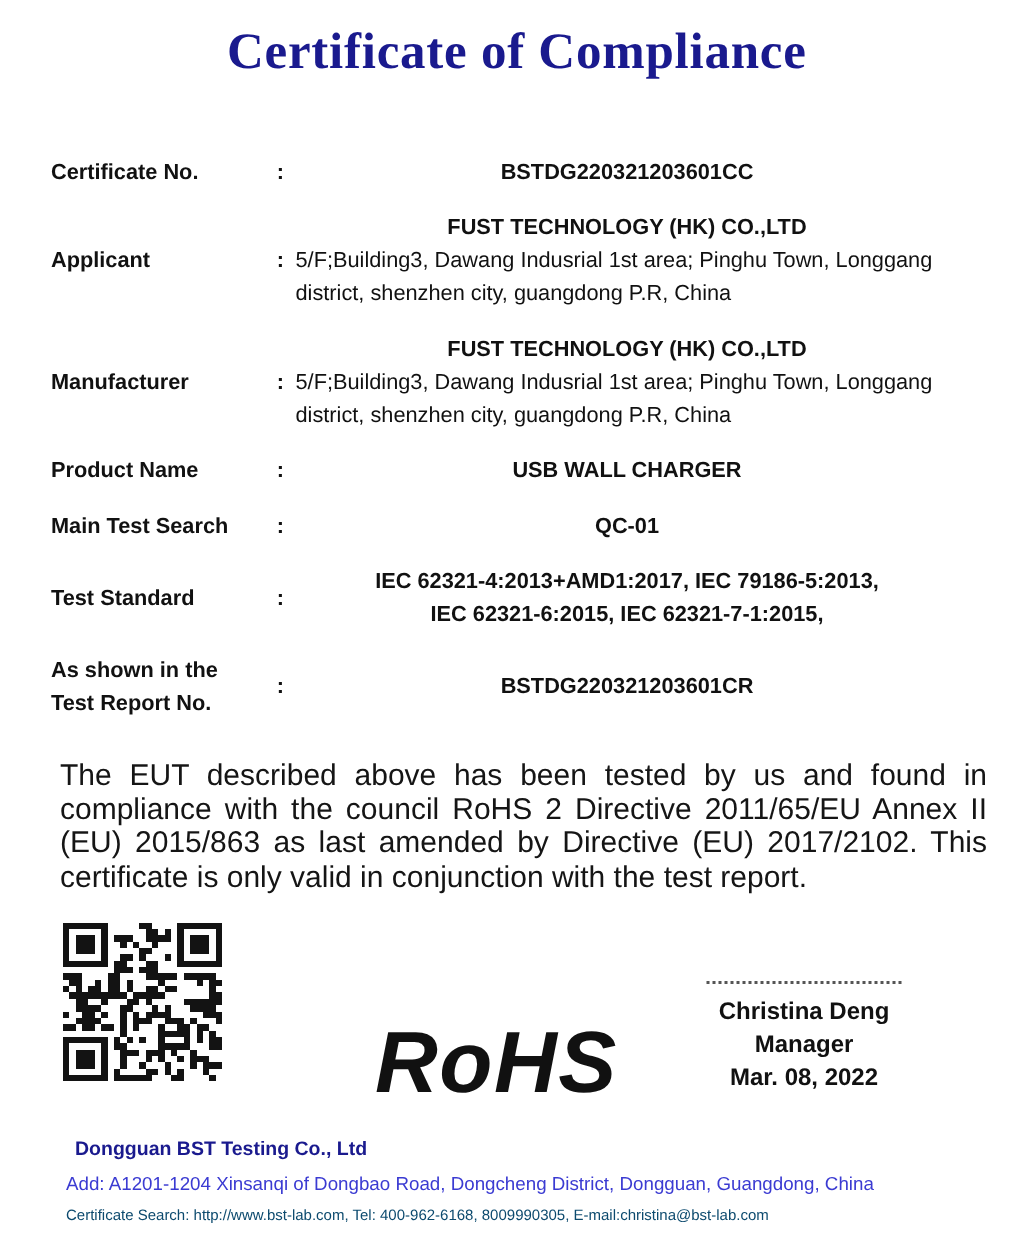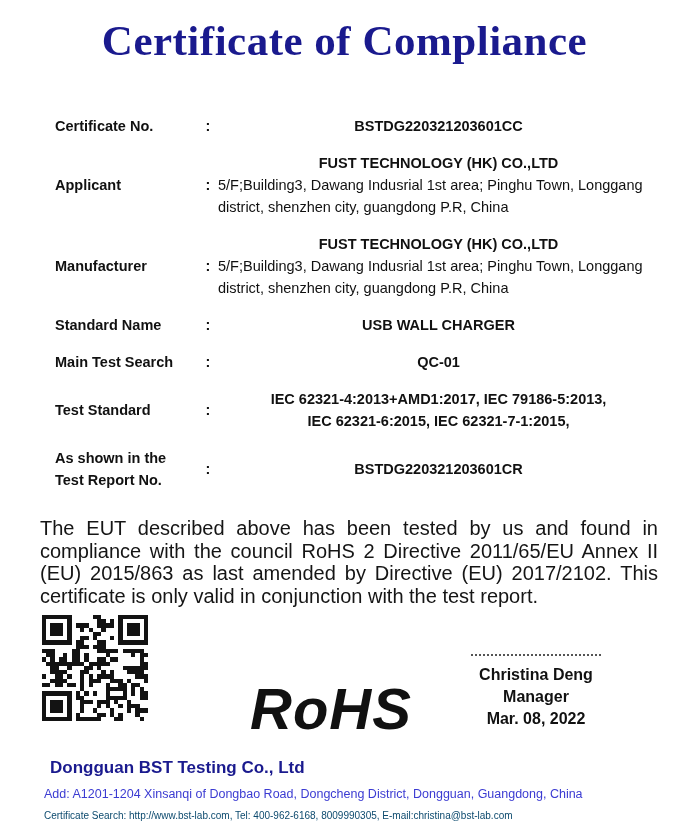--- a/index.html
+++ b/index.html
@@ -10,28 +10,28 @@
     font-family:"Liberation Sans", sans-serif;
     color:#111;
     overflow:hidden;
   }
   
   .title{
     margin-top:16px;
     text-align:center;
     font-family:"Liberation Serif", serif;
     font-weight:bold;
-    font-size:43px;
+    font-size:34px;
     letter-spacing:0.5px;
     color:#1a1a8e;
   }
   
   .fields{
     margin-top:50px;
-    padding-left:55px;
+    padding-left:34px;
     padding-right:30px;
   }
   .row{
     display:flex;
     align-items:center;
     margin-bottom:15px;
     font-size:14.5px;
     line-height:22px;
   }
   .row .label{
@@ -98,21 +98,21 @@
     height:0;
   }
   
   .footer{
     position:absolute;
     left:0;top:758px;
     width:689px;
   }
   .footer .company{
     padding-left:50px;
-    font-size:17px;
+    font-size:13px;
     font-weight:bold;
     color:#1a1a8e;
   }
   .footer .addr{
     padding-left:44px;
     margin-top:9px;
     font-size:12.5px;
     color:#3b3bd2;
   }
   .footer .contact{
@@ -151,21 +151,21 @@
     <div class="row">
       <div class="label">Manufacturer</div>
       <div class="colon">:</div>
       <div class="value">
         <span class="vline vbold">FUST TECHNOLOGY (HK) CO.,LTD</span>
         <span class="vline">5/F;Building3, Dawang Indusrial 1st area; Pinghu Town, Longgang district, shenzhen city, guangdong P.R, China</span>
       </div>
     </div>
 
     <div class="row">
-      <div class="label">Standard Name</div>
+      <div class="label">Product Name</div>
       <div class="colon">:</div>
       <div class="value">
         <span class="vline vbold">USB WALL CHARGER</span>
       </div>
     </div>
 
     <div class="row">
       <div class="label">Main Test Search</div>
       <div class="colon">:</div>
       <div class="value">

